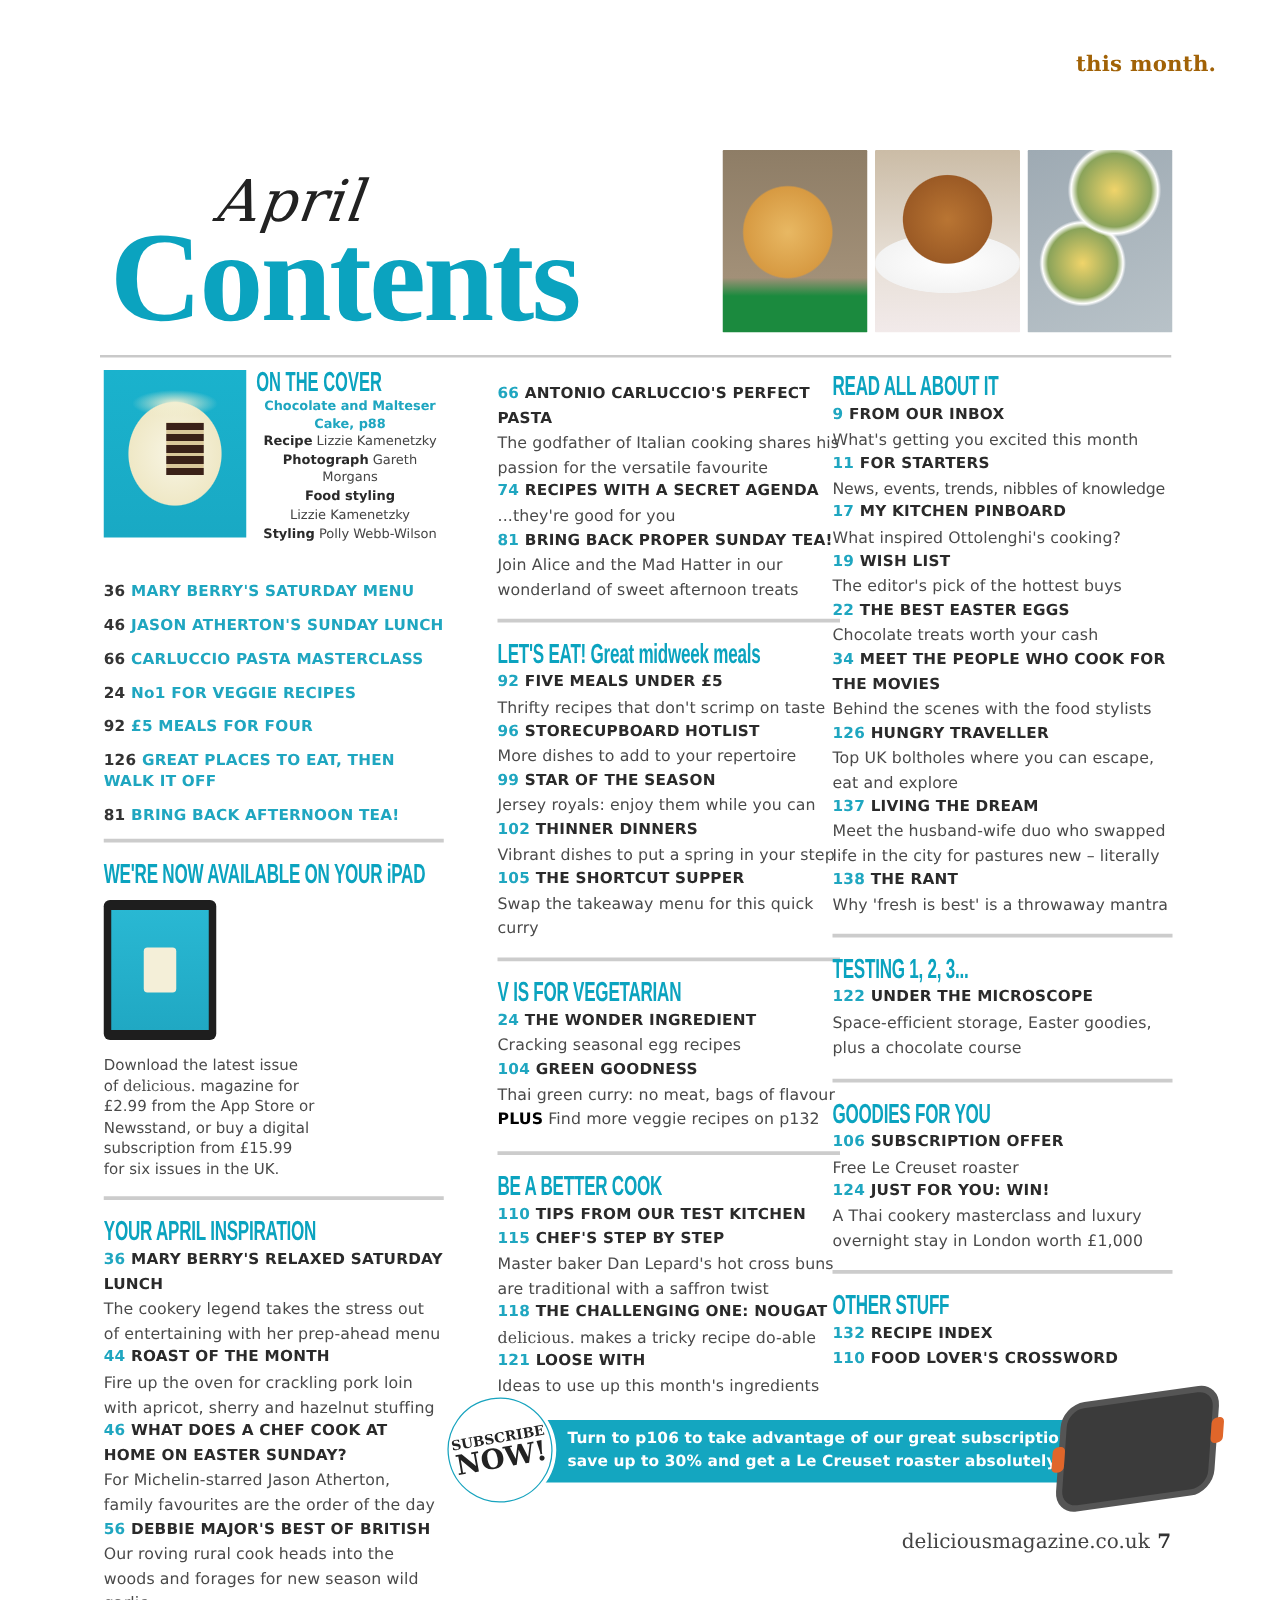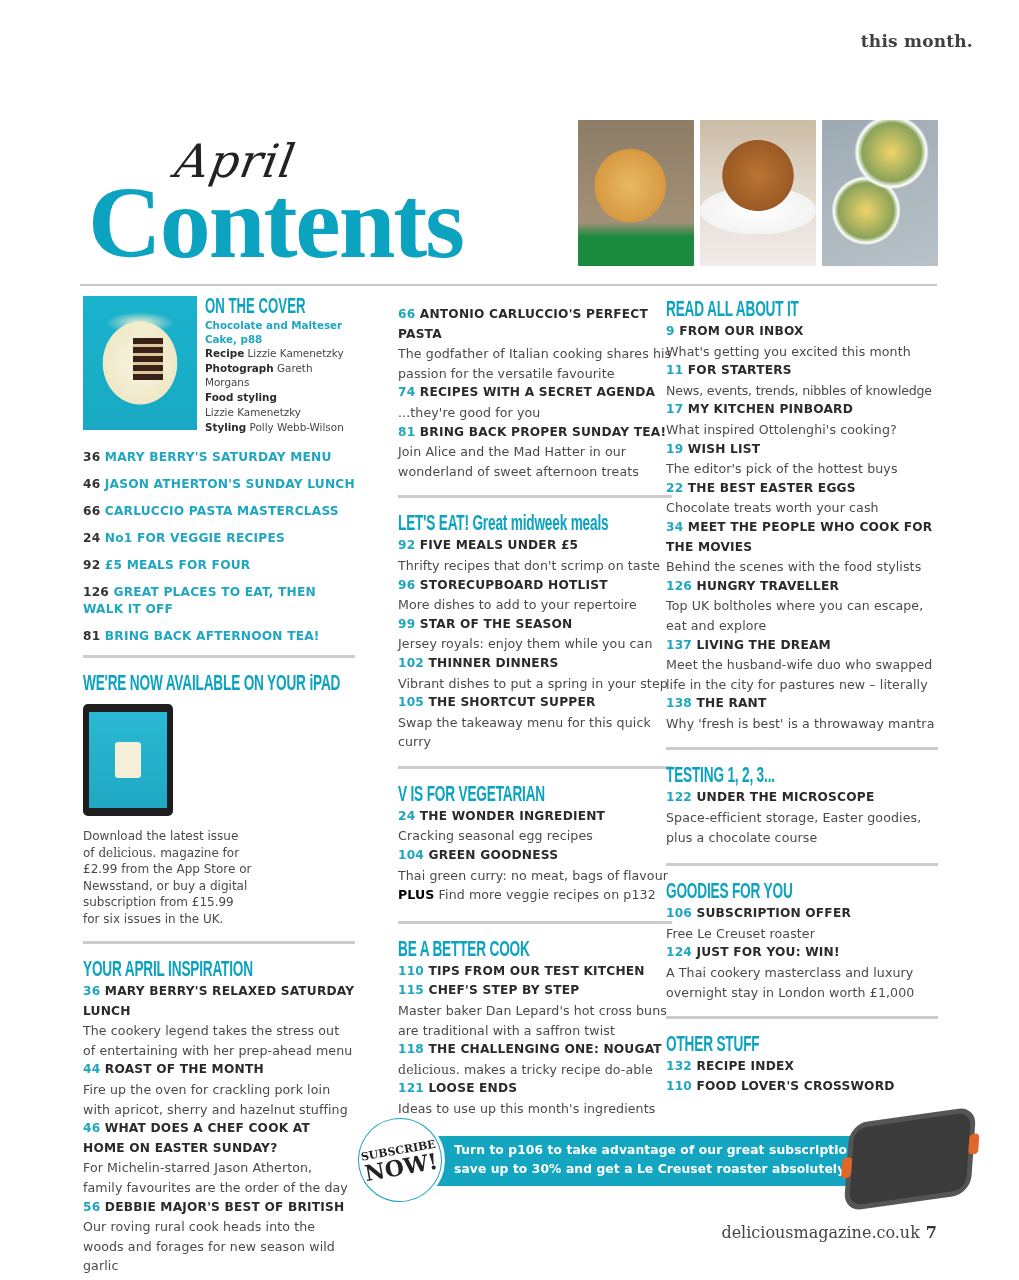--- a/index.html
+++ b/index.html
@@ -1,19 +1,19 @@
 <!DOCTYPE html>
 <html><head>
 <meta charset="utf-8">
 <style>
   * { box-sizing: border-box; margin: 0; padding: 0; }
   html, body { width: 1019px; height: 1280px; background: #ffffff; overflow: hidden; }
   body { position: relative; font-family: "DejaVu Sans", sans-serif; color: #333333; }
 
-  .topline { position: absolute; top: 31px; right: 46px; font-family: "DejaVu Serif", serif; font-weight: bold; font-size: 17px; color: #404040; letter-spacing: 0.2px; }
+  .topline { position: absolute; top: 42px; right: 46px; font-family: "DejaVu Serif", serif; font-weight: bold; font-size: 17px; color: #a16207; letter-spacing: 0.2px; }
 
   .masthead { position: absolute; left: 88px; top: 138px; width: 480px; height: 140px; }
   .april { position: absolute; left: 88px; top: -4px; font-family: "DejaVu Serif", serif; font-style: italic; font-size: 46px; color: #222; letter-spacing: 1px; transform: skewX(-10deg); }
   .contents { position: absolute; left: 0; top: 34px; font-family: "Liberation Serif", serif; font-weight: bold; font-size: 102px; color: #0ba3bf; letter-spacing: -2px; line-height: 1; }
 
   .photos { position: absolute; left: 578px; top: 120px; display: flex; gap: 6px; }
   .photo { width: 116px; height: 146px; border-radius: 1px; }
   .photo1 { background: radial-gradient(ellipse 55% 45% at 45% 45%, #e8b863 0%, #d79a42 55%, transparent 57%), linear-gradient(180deg, #8e7d66 0%, #a29078 70%, #1b8a3e 80%, #1b8a3e 100%); }
   .photo2 { background: radial-gradient(ellipse 38% 30% at 50% 38%, #b97533 0%, #9b5a25 80%, transparent 82%), radial-gradient(ellipse 55% 18% at 50% 62%, #ffffff 0%, #f3f3f3 90%, transparent 92%), linear-gradient(180deg, #cbbca6 0%, #e7dfd6 60%, #f2eaea 100%); }
   .photo3 { background: radial-gradient(circle at 60% 22%, #f0d46a 0%, #8aa35a 22%, #ffffff 26%, transparent 28%), radial-gradient(circle at 38% 62%, #f0d46a 0%, #8aa35a 24%, #ffffff 28%, transparent 30%), linear-gradient(160deg, #9eaab3 0%, #b8c2c8 100%); }
@@ -30,21 +30,21 @@
   .entry-head { font-family: "DejaVu Sans", sans-serif; font-weight: bold; font-size: 12.2px; color: #2a2a2a; line-height: 19.6px; letter-spacing: 0.2px; }
   .num { color: #1fa6c0; font-weight: bold; }
   .desc { font-family: "DejaVu Sans", sans-serif; font-size: 12.6px; color: #4a4a4a; line-height: 19.6px; letter-spacing: 0.1px; }
   .deli { font-family: "DejaVu Serif", serif; }
   .divider { height: 3px; background: #cccccc; margin: 14px 0 12px; }
 
   
   .cover { display: flex; gap: 8px; height: 134px; }
   .cover-img { width: 115px; height: 134px; background: radial-gradient(ellipse 30% 8% at 50% 20%, #f2efd2 0%, transparent 100%), radial-gradient(ellipse 38% 36% at 50% 50%, #f8f5e4 0%, #efe8c6 85%, transparent 87%), linear-gradient(180deg, #1ab2cd, #19a9c4); position: relative; }
   .cover-img::after { content: ""; position: absolute; left: 50px; top: 42px; width: 30px; height: 42px; background: repeating-linear-gradient(180deg, #3a2118 0 6px, #d9c79a 6px 9px); }
-  .cover-text { width: 150px; }
+  .cover-text { width: 150px; text-align: center; }
   .cover-title { font-family: "Liberation Sans", sans-serif; font-weight: bold; font-size: 22px; color: #0ba3bf; transform: scaleX(0.6); transform-origin: left center; line-height: 24px; white-space: nowrap; margin-top: -2px; }
   .cover-sub { font-family: "DejaVu Sans", sans-serif; font-weight: bold; font-size: 10.3px; color: #1fa6c0; line-height: 14px; }
   .credit { font-size: 10.4px; line-height: 14.7px; color: #444; }
   .credit b { color: #2a2a2a; }
 
   .cover-list { margin-top: 12px; }
   .cover-list .item { font-family: "DejaVu Sans", sans-serif; font-weight: bold; font-size: 12.2px; line-height: 17px; margin-bottom: 10px; letter-spacing: 0.2px; }
   .cover-list .n { color: #333; }
   .cover-list .t { color: #1fa6c0; }
 
@@ -90,21 +90,21 @@
     <div class="cover-text">
       <div class="cover-title">ON THE COVER</div>
       <div class="cover-sub">Chocolate and Malteser Cake, p88</div>
       <div class="credit"><b>Recipe</b> <span>Lizzie Kamenetzky</span></div>
       <div class="credit"><b>Photograph</b> <span>Gareth Morgans</span></div>
       <div class="credit"><b>Food styling</b><br><span>Lizzie Kamenetzky</span></div>
       <div class="credit"><b>Styling</b> <span>Polly Webb-Wilson</span></div>
     </div>
   </div>
 
-  <div class="cover-list" style="margin-top:19px;">
+  <div class="cover-list" style="margin-top:35px;">
     <div class="item"><span class="n">36</span> <span class="t">MARY BERRY'S SATURDAY MENU</span></div>
     <div class="item"><span class="n">46</span> <span class="t">JASON ATHERTON'S SUNDAY LUNCH</span></div>
     <div class="item"><span class="n">66</span> <span class="t">CARLUCCIO PASTA MASTERCLASS</span></div>
     <div class="item"><span class="n">24</span> <span class="t">No1 FOR VEGGIE RECIPES</span></div>
     <div class="item"><span class="n">92</span> <span class="t">£5 MEALS FOR FOUR</span></div>
     <div class="item"><span class="n">126</span> <span class="t">GREAT PLACES TO EAT, THEN WALK IT OFF</span></div>
     <div class="item"><span class="n">81</span> <span class="t">BRING BACK AFTERNOON TEA!</span></div>
   </div>
 
   <div class="divider" style="margin-top:8px;"></div>
@@ -198,21 +198,21 @@
     </div>
   <div>
       <div class="entry-head"><span class="num">115</span> <span>CHEF'S STEP BY STEP</span></div>
       <div class="desc">Master baker Dan Lepard's hot cross buns are traditional with a saffron twist</div>
     </div>
   <div>
       <div class="entry-head"><span class="num">118</span> <span>THE CHALLENGING ONE: NOUGAT</span></div>
       <div class="desc"><span class="deli">delicious.</span><span> makes a tricky recipe do-able</span></div>
     </div>
   <div>
-      <div class="entry-head"><span class="num">121</span> <span>LOOSE ENDS</span></div>
+      <div class="entry-head"><span class="num">121</span> <span>LOOSE WITH</span></div>
       <div class="desc">Ideas to use up this month's ingredients</div>
     </div>
 </div>
 
 <div class="col col3">
   <div class="sec-title">READ ALL ABOUT IT</div>
   <div>
       <div class="entry-head"><span class="num">9</span> <span>FROM OUR INBOX</span></div>
       <div class="desc">What's getting you excited this month</div>
     </div>

